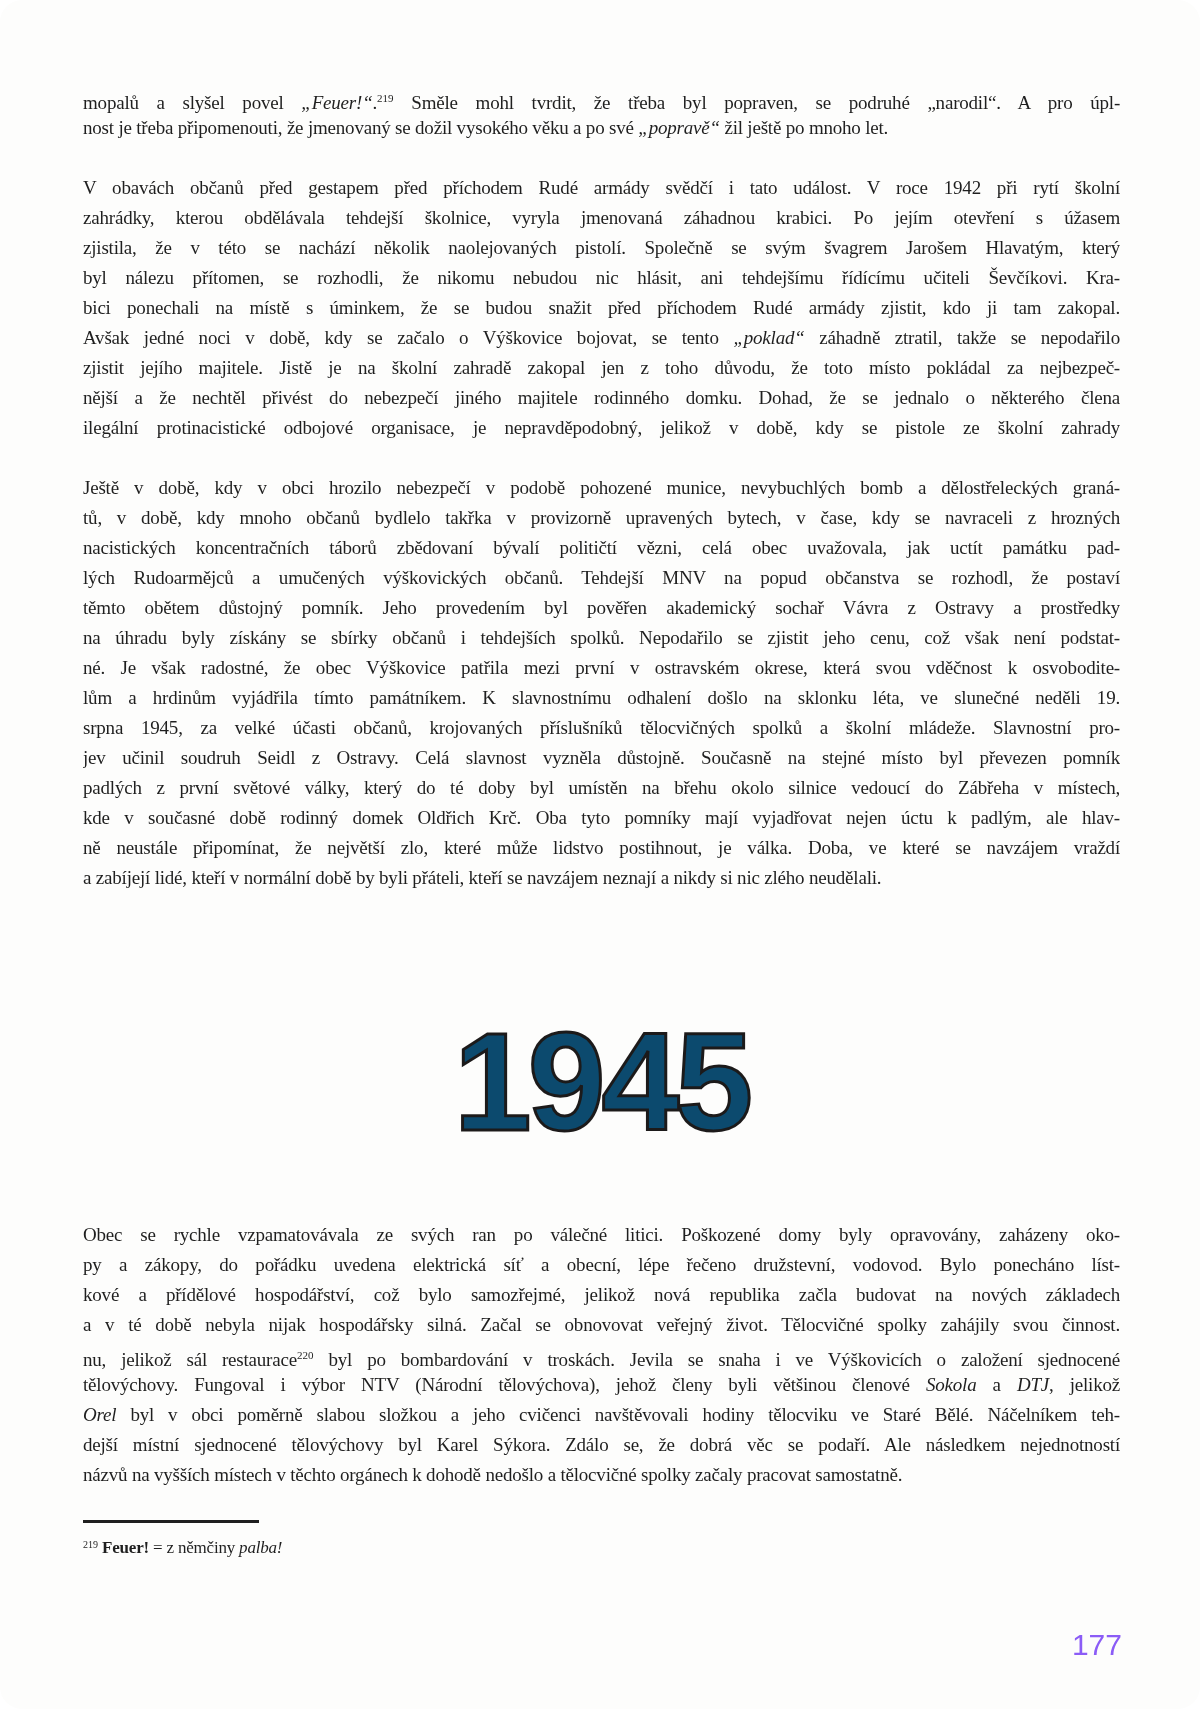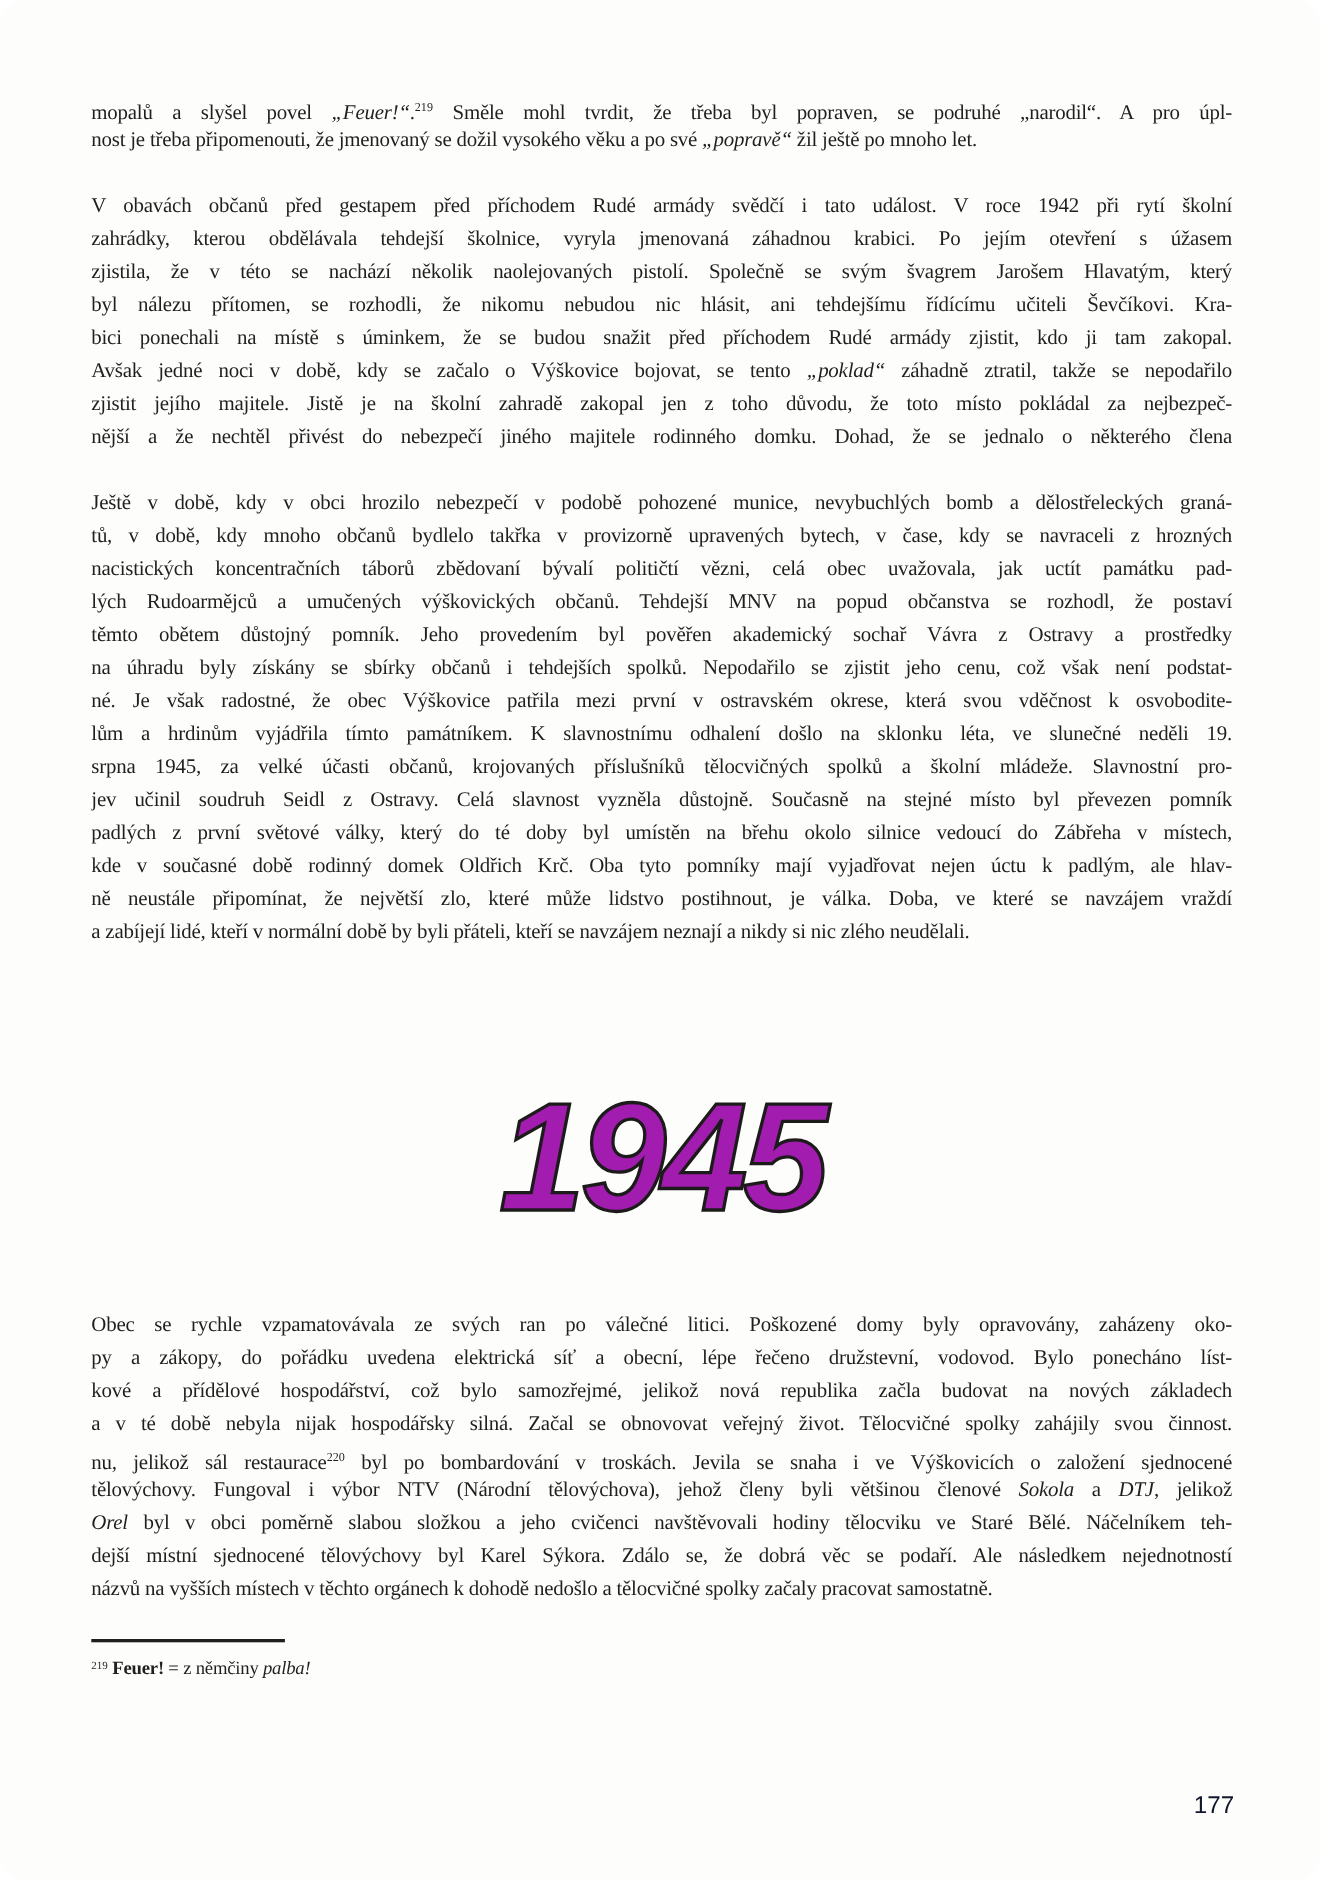--- a/index.html
+++ b/index.html
@@ -40,42 +40,41 @@
     letter-spacing:0;
   }
   .heading{
     margin:109px 0 58px 0;
     text-align:center;
     font-family:"Liberation Sans", sans-serif;
     font-weight:bold;
     font-size:140px;
     line-height:160px;
     letter-spacing:-4px;
-    color:#a21caf;
-    font-style:italic;
+    color:#0c4a6e;
     -webkit-text-stroke:3px #1c1a1a;
   }
   .footnote-block{margin-top:22px;}
   .footnote-rule{
     width:176px;height:3px;
     background:#1f1f1f;
     margin:0 0 10px 0;
   }
   .footnote{
     font-size:17px;
     line-height:24px;
     letter-spacing:-0.2px;
   }
   .footnote .sup{font-size:10px;vertical-align:5px;}
   .page-number{
     position:absolute;
     right:78px;top:1628px;
     font-family:"Liberation Sans", sans-serif;
-    font-size:22px;
-    color:#0f172a;
+    font-size:30px;
+    color:#8b5cf6;
   }
 </style>
 </head>
 <body>
 
 <div class="page">
   <div class="content">
     <div id="paras-before">
         <div class="para">
           <div class="line"><span>mopalů a slyšel povel </span><span class="it">„Feuer!“</span><span>.</span><span class="sup">219</span><span> Směle mohl tvrdit, že třeba byl popraven, se podruhé „narodil“. A pro úpl-</span></div>
@@ -83,20 +82,21 @@
         </div>
         <div class="para">
           <div class="line"><span>V obavách občanů před gestapem před příchodem Rudé armády svědčí i tato událost. V roce 1942 při rytí školní</span></div>
           <div class="line"><span>zahrádky, kterou obdělávala tehdejší školnice, vyryla jmenovaná záhadnou krabici. Po jejím otevření s úžasem</span></div>
           <div class="line"><span>zjistila, že v této se nachází několik naolejovaných pistolí. Společně se svým švagrem Jarošem Hlavatým, který</span></div>
           <div class="line"><span>byl nálezu přítomen, se rozhodli, že nikomu nebudou nic hlásit, ani tehdejšímu řídícímu učiteli Ševčíkovi. Kra-</span></div>
           <div class="line"><span>bici ponechali na místě s úminkem, že se budou snažit před příchodem Rudé armády zjistit, kdo ji tam zakopal.</span></div>
           <div class="line"><span>Avšak jedné noci v době, kdy se začalo o Výškovice bojovat, se tento </span><span class="it">„poklad“</span><span> záhadně ztratil, takže se nepodařilo</span></div>
           <div class="line"><span>zjistit jejího majitele. Jistě je na školní zahradě zakopal jen z toho důvodu, že toto místo pokládal za nejbezpeč-</span></div>
           <div class="line"><span>nější a že nechtěl přivést do nebezpečí jiného majitele rodinného domku. Dohad, že se jednalo o některého člena</span></div>
+          <div class="line"><span>ilegální protinacistické odbojové organisace, je nepravděpodobný, jelikož v době, kdy se pistole ze školní zahrady</span></div>
         </div>
         <div class="para">
           <div class="line"><span>Ještě v době, kdy v obci hrozilo nebezpečí v podobě pohozené munice, nevybuchlých bomb a dělostřeleckých graná-</span></div>
           <div class="line"><span>tů, v době, kdy mnoho občanů bydlelo takřka v provizorně upravených bytech, v čase, kdy se navraceli z hrozných</span></div>
           <div class="line"><span>nacistických koncentračních táborů zbědovaní bývalí političtí vězni, celá obec uvažovala, jak uctít památku pad-</span></div>
           <div class="line"><span>lých Rudoarmějců a umučených výškovických občanů. Tehdejší MNV na popud občanstva se rozhodl, že postaví</span></div>
           <div class="line"><span>těmto obětem důstojný pomník. Jeho provedením byl pověřen akademický sochař Vávra z Ostravy a prostředky</span></div>
           <div class="line"><span>na úhradu byly získány se sbírky občanů i tehdejších spolků. Nepodařilo se zjistit jeho cenu, což však není podstat-</span></div>
           <div class="line"><span>né. Je však radostné, že obec Výškovice patřila mezi první v ostravském okrese, která svou vděčnost k osvobodite-</span></div>
           <div class="line"><span>lům a hrdinům vyjádřila tímto památníkem. K slavnostnímu odhalení došlo na sklonku léta, ve slunečné neděli 19.</span></div>

